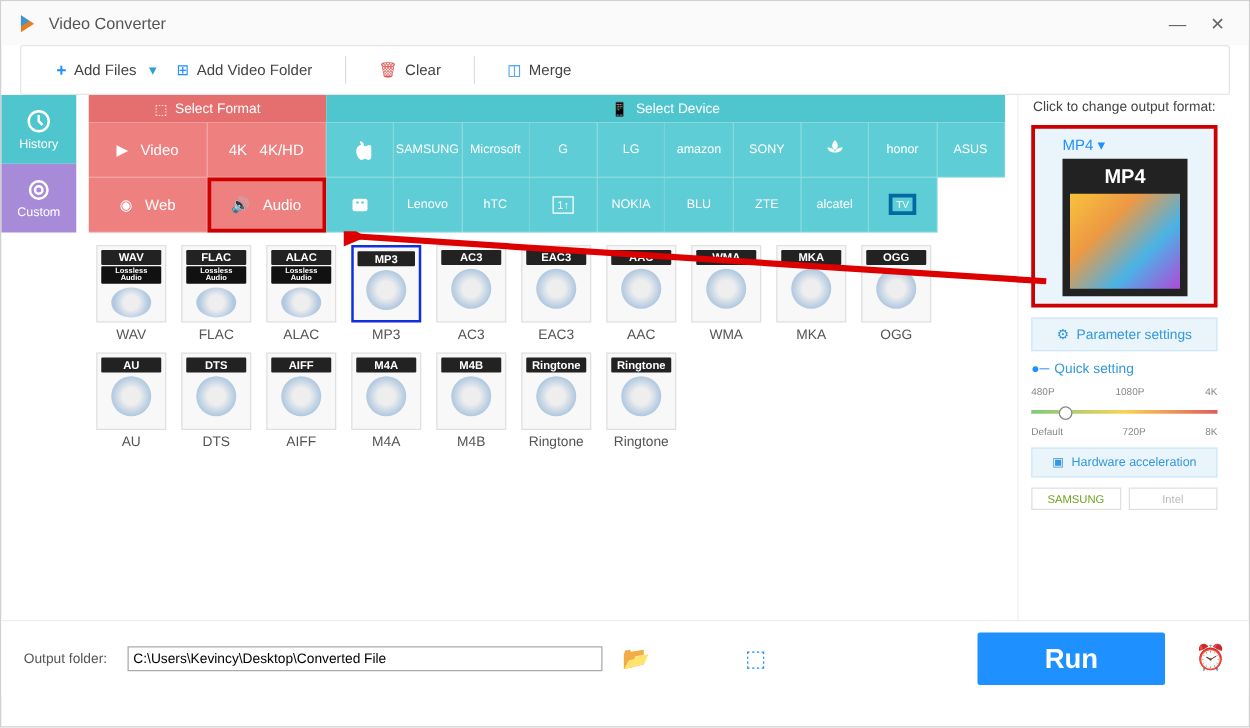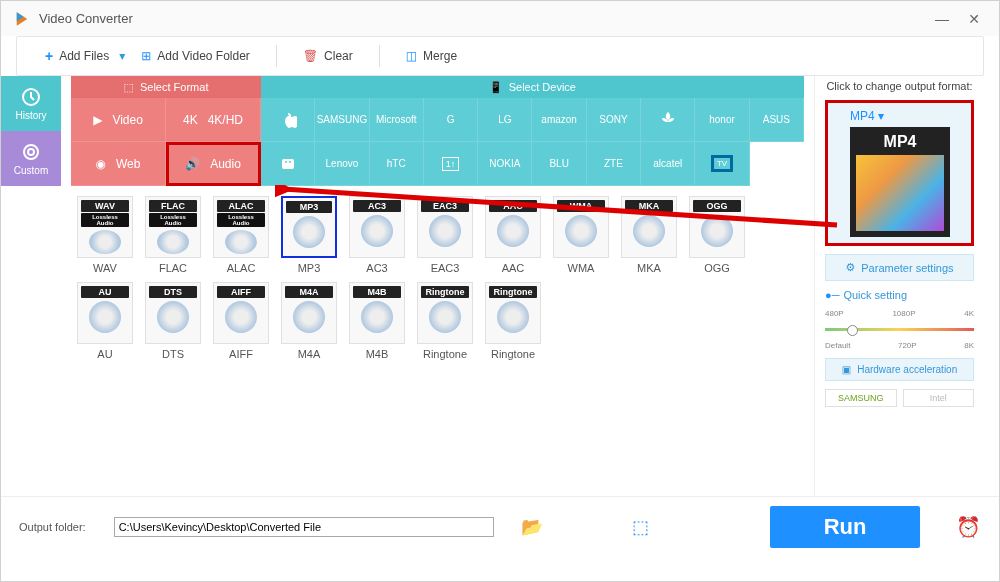--- a/index.html
+++ b/index.html
@@ -51,21 +51,21 @@
 .param-btn{border:1px solid #cde7f5;background:#eaf4fb;font-size:11px;color:#3498db;padding:6px;display:flex;align-items:center;justify-content:center;gap:6px;cursor:pointer}
 .qs-title{font-size:11px;color:#3498db;display:flex;align-items:center;gap:4px}
 .qs-ticks{display:flex;justify-content:space-between;font-size:8px;color:#888}
 .qs-bar{height:3px;background:linear-gradient(90deg,#7fc97f,#f7d358,#e25b5b);position:relative;margin:2px 0}
 .qs-bar::before{content:"";position:absolute;left:15%;top:-3px;width:9px;height:9px;border-radius:50%;background:#fff;border:1px solid #888}
 .hw-btn{border:1px solid #cde7f5;background:#eaf4fb;font-size:10px;color:#3498db;padding:5px;display:flex;align-items:center;justify-content:center;gap:6px;cursor:pointer}
 .gpu-row{display:flex;gap:6px}
 .gpu{flex:1;border:1px solid #e0e0e0;font-size:9px;padding:3px;text-align:center}
 .gpu.nv{color:#6fa220}
 .gpu.intel{color:#bbb}
-.bottom{height:60px;display:flex;align-items:center;padding:0 18px;gap:28px;border-top:1px solid #eee;background:#fff}
+.bottom{height:60px;display:flex;align-items:center;padding:0 18px;gap:16px;border-top:1px solid #eee;background:#fff}
 .out-lbl{font-size:11px;color:#555}
 .out-input{width:380px;border:1px solid #aaa;font-size:11px;padding:2px 20px 2px 4px;height:20px;background:#fff}
 .out-open,.out-clip{color:#1e90ff;font-size:18px;cursor:pointer}
 .spacer{flex:1}
 .run-btn{width:150px;height:42px;background:#1e90ff;color:#fff;font-size:22px;font-weight:bold;display:flex;align-items:center;justify-content:center;cursor:pointer;border-radius:2px}
 .clock{color:#1e90ff;font-size:20px;cursor:pointer;margin-left:8px}
 .arrow{position:absolute;left:275px;top:185px;width:565px;height:70px;pointer-events:none;z-index:10}
 </style>
 </head>
 <body>

